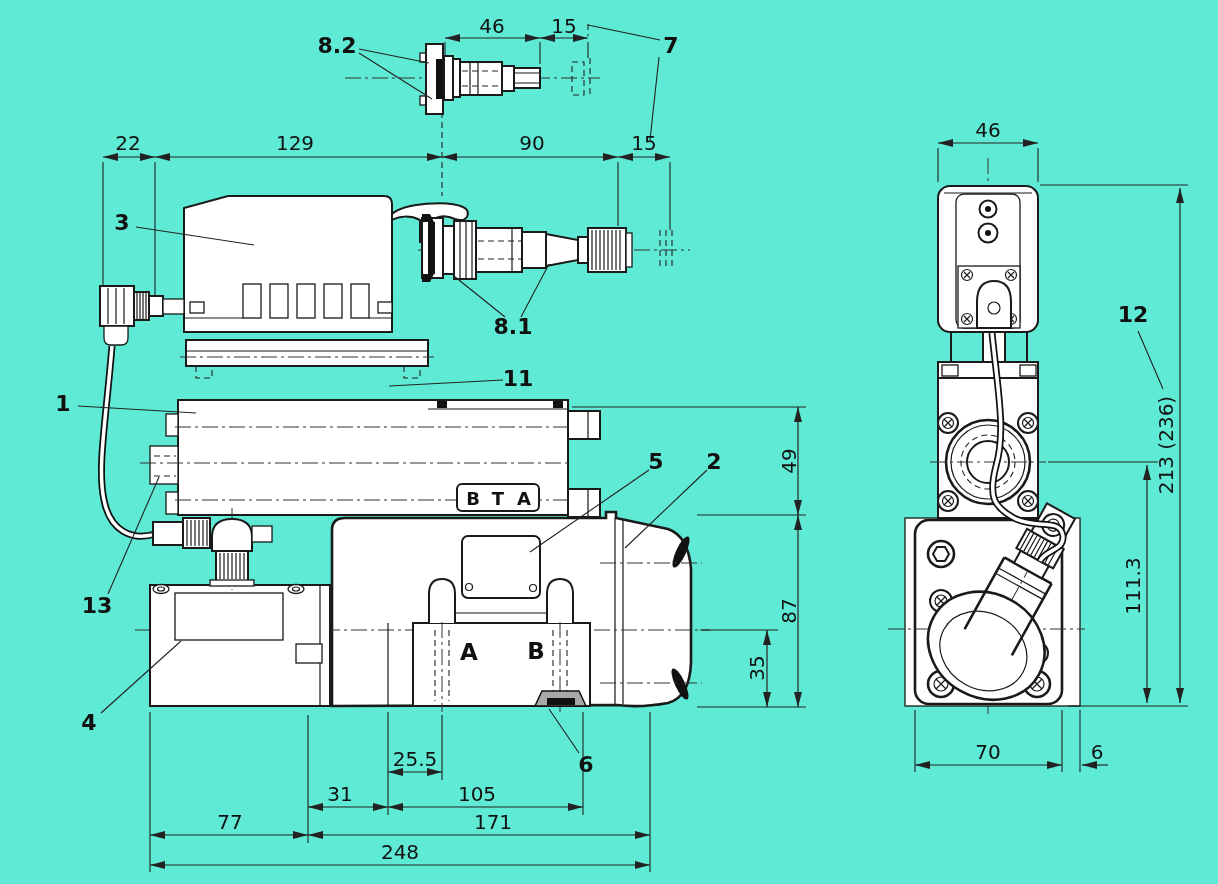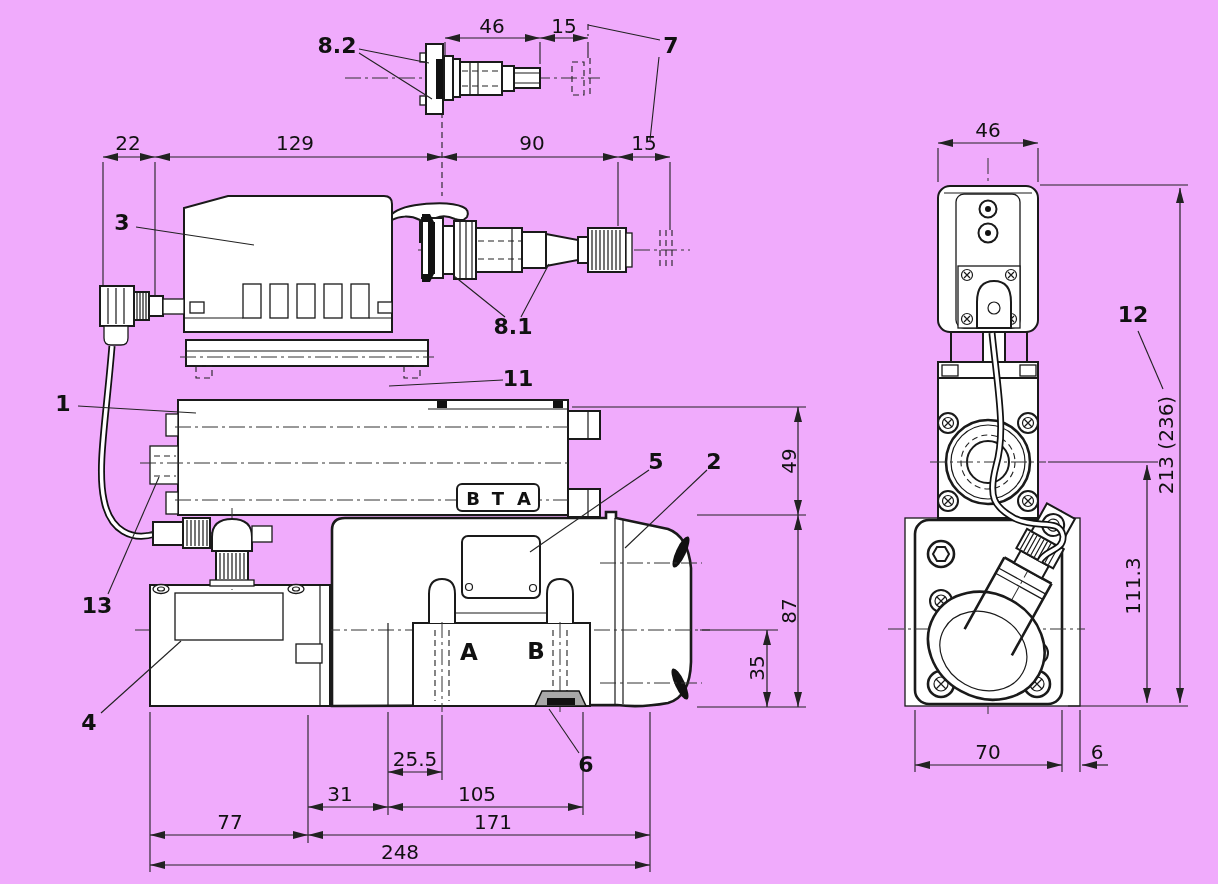--- a/index.html
+++ b/index.html
@@ -1,16 +1,16 @@
 <!DOCTYPE html>
 <html><head>
 <meta charset="utf-8">
 <style>
   html,body{margin:0;padding:0;background:#fff;}
-  .stage{position:relative;width:1218px;height:884px;background:#f0abfc;overflow:hidden;
+  .stage{position:relative;width:1218px;height:884px;background:#5eead4;overflow:hidden;
          font-family:"DejaVu Sans",sans-serif;}
   svg{position:absolute;left:0;top:0;}
   
   .s1{fill:none;stroke:#1a1a1a;stroke-width:1.2;}
   .s2{fill:none;stroke:#1a1a1a;stroke-width:2;}
   .s25{fill:none;stroke:#1a1a1a;stroke-width:2.6;}
   .w{fill:#fff;stroke:#1a1a1a;stroke-width:2;}
   .w25{fill:#fff;stroke:#1a1a1a;stroke-width:2.6;}
   .w1{fill:#fff;stroke:#1a1a1a;stroke-width:1.3;}
   .blk{fill:#111;stroke:none;}

